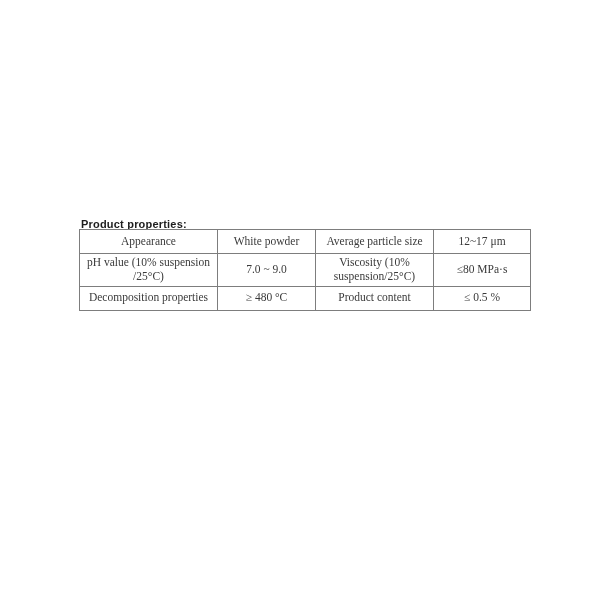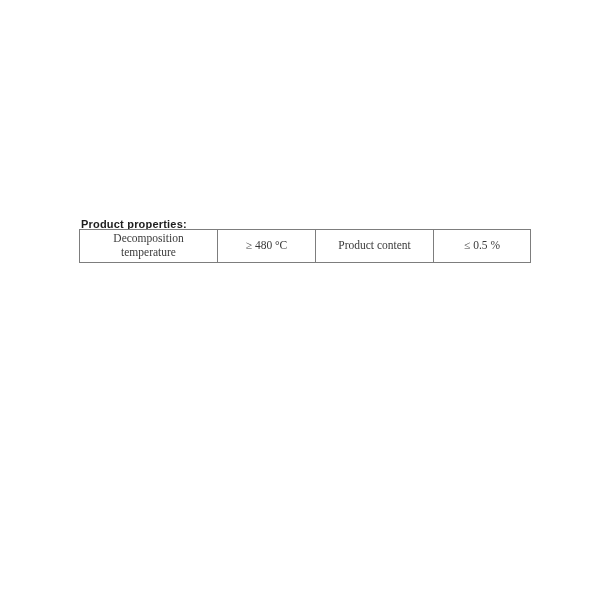--- a/index.html
+++ b/index.html
@@ -59,21 +59,33 @@
 
   <table class="props">
     <colgroup>
       <col class="c1">
         <col class="c2">
         <col class="c3">
         <col class="c4">
     </colgroup>
     <tbody>
       <tr>
-        <td>Decomposition temperature</td>
+        <td>Appearance</td>
+        <td>White powder</td>
+        <td>Average particle size</td>
+        <td>12~17 μm</td>
+      </tr>
+      <tr>
+        <td>pH value (10% suspension /25°C)</td>
+        <td>7.0 ~ 9.0</td>
+        <td>Viscosity (10% suspension/25°C)</td>
+        <td>≤80 MPa·s</td>
+      </tr>
+      <tr>
+        <td>Decomposition properties</td>
         <td>≥ 480 °C</td>
         <td>Product content</td>
         <td>≤ 0.5 %</td>
       </tr>
     </tbody>
   </table>
 
 </div>
 
 </body></html>

